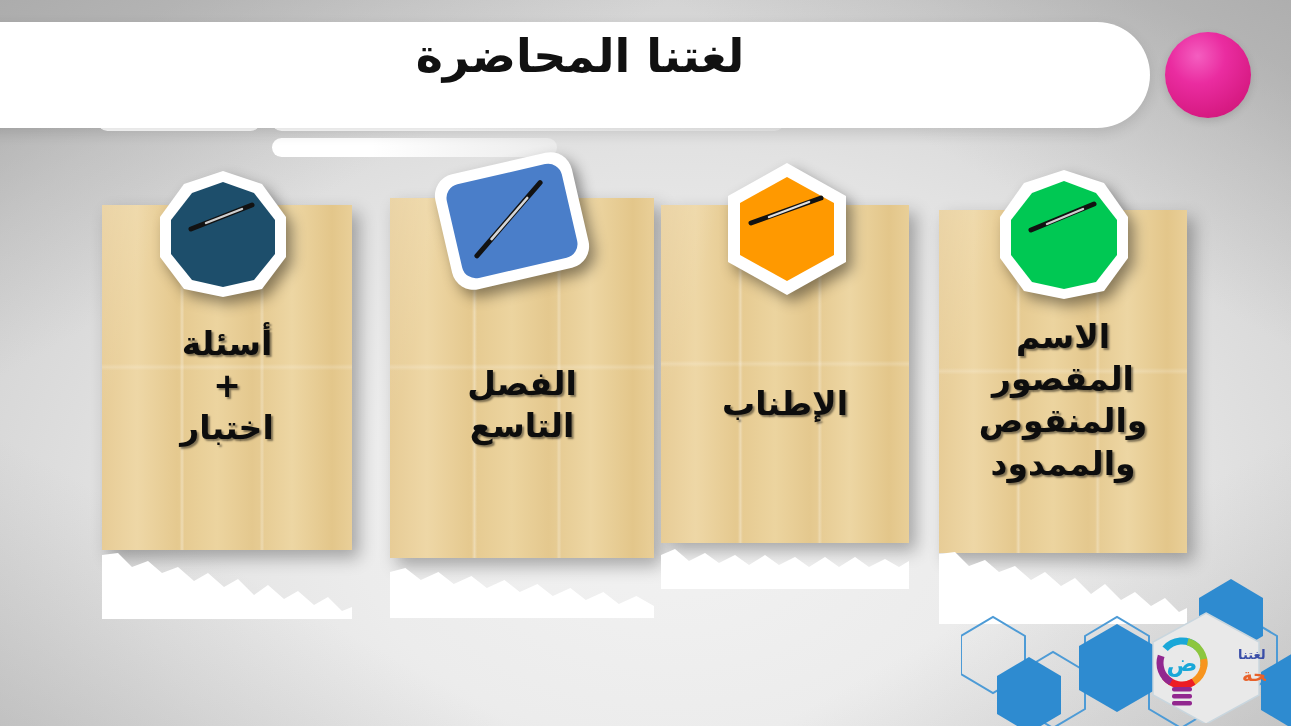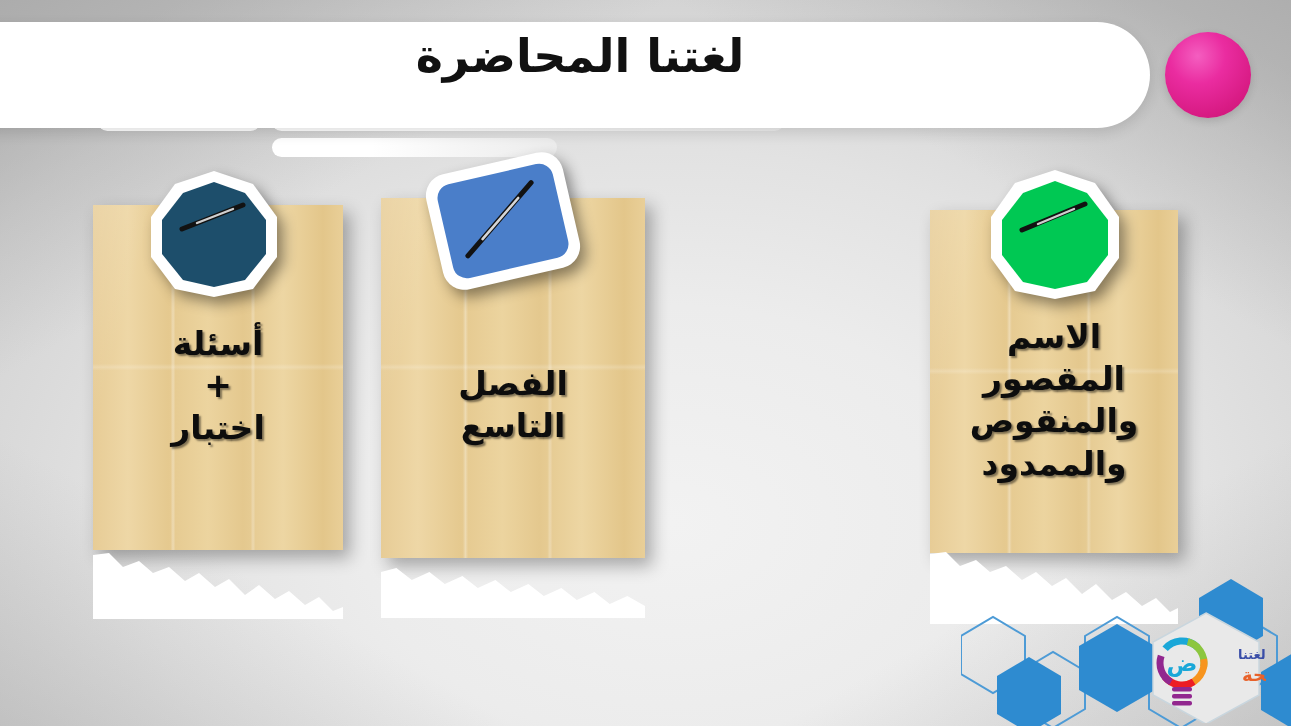--- a/index.html
+++ b/index.html
@@ -43,21 +43,21 @@
     background:radial-gradient(circle at 38% 28%, #f45ec0 0%, #ea2ca0 34%, #d81b84 72%, #c4156f 100%);
     box-shadow:0 3px 9px rgba(0,0,0,.14);
   }
 
   
   .bar{position:absolute;border-radius:30px;height:19px;}
   .bar.white{background:#ffffff;}
   .bar.gray{background:linear-gradient(to right,#ffffff 0%,#ffffff 35%,#f4f4f4 70%,#ececec 100%);}
 
   
-  .card{position:absolute;}
+  .card{position:absolute;margin-left:9px;}
   .paper{
     position:absolute;left:0;top:0;width:100%;
     background:
       linear-gradient(105deg, rgba(255,255,255,.16) 0%, rgba(255,255,255,0) 18%),
       linear-gradient(to right,
         #e7cc96 0%, #eed7a6 14%, #e5c98f 30%, #ecd49f 46%,
         #e4c88e 60%, #edd6a3 76%, #e3c68a 92%, #e9cf98 100%);
     box-shadow:7px 8px 16px rgba(0,0,0,.30);
   }
   .paper::after{ 
@@ -153,20 +153,37 @@
         <g transform="rotate(-13 90 75)">
           <rect x="20" y="16" width="140" height="118" rx="22" ry="22" fill="#ffffff"></rect>
           <rect x="31" y="27" width="118" height="96" rx="14" ry="14" fill="#4a7ec9"></rect>
           <line x1="48" y1="101" x2="126" y2="44" stroke="#121212" stroke-width="5" stroke-linecap="round"></line>
           <line x1="66" y1="88" x2="110" y2="56" stroke="#d6d6d6" stroke-width="2.6" stroke-linecap="round"></line>
         </g>
       </svg>
     </div>
   </div>
 
+  <div class="card" style="left:652px;top:205px;width:248px;height:382px;">
+    <div class="paper" style="height:338px;"></div>
+    <div class="tear" style="top:328px;height:56px;">
+      <svg viewBox="0 0 248 56" preserveAspectRatio="none" aria-hidden="true">
+        <path d="M0 22 L14 16 L28 28 L44 20 L58 30 L74 22 L88 32 L104 22 L118 32 L134 24 L148 34 L164 24 L178 34 L194 24 L208 34 L224 26 L238 34 L248 28 L248 56 L0 56 Z" fill="#ffffff"></path>
+      </svg>
+    </div>
+    <div class="card-text" style="top:178px;">الإطناب</div>
+    <div class="badge" style="left:56px;top:-46px;width:140px;height:140px;">
+      <svg width="140" height="140" viewBox="0 0 140 140">
+        <polygon points="70,4 129,37 129,103 70,136 11,103 11,37" fill="#ffffff"></polygon>
+        <polygon points="70,18 117,44 117,96 70,122 23,96 23,44" fill="#ff9900"></polygon>
+        <line x1="34" y1="64" x2="104" y2="39" stroke="#121212" stroke-width="5" stroke-linecap="round"></line>
+        <line x1="52" y1="58" x2="92" y2="43" stroke="#e0e0e0" stroke-width="2.4" stroke-linecap="round"></line>
+      </svg>
+    </div>
+  </div>
 
   <div class="card" style="left:930px;top:210px;width:248px;height:410px;">
     <div class="paper" style="height:343px;"></div>
     <div class="tear" style="top:330px;height:84px;">
       <svg viewBox="0 0 248 84" preserveAspectRatio="none" aria-hidden="true">
         <path d="M0 14 L16 12 L30 26 L46 20 L60 32 L76 26 L92 40 L106 32 L122 46 L136 38 L152 54 L166 44 L182 60 L196 52 L212 66 L226 58 L240 72 L248 68 L248 84 L0 84 Z" fill="#ffffff"></path>
       </svg>
     </div>
     <div class="card-text" style="top:106px;">الاسم
 المقصور

